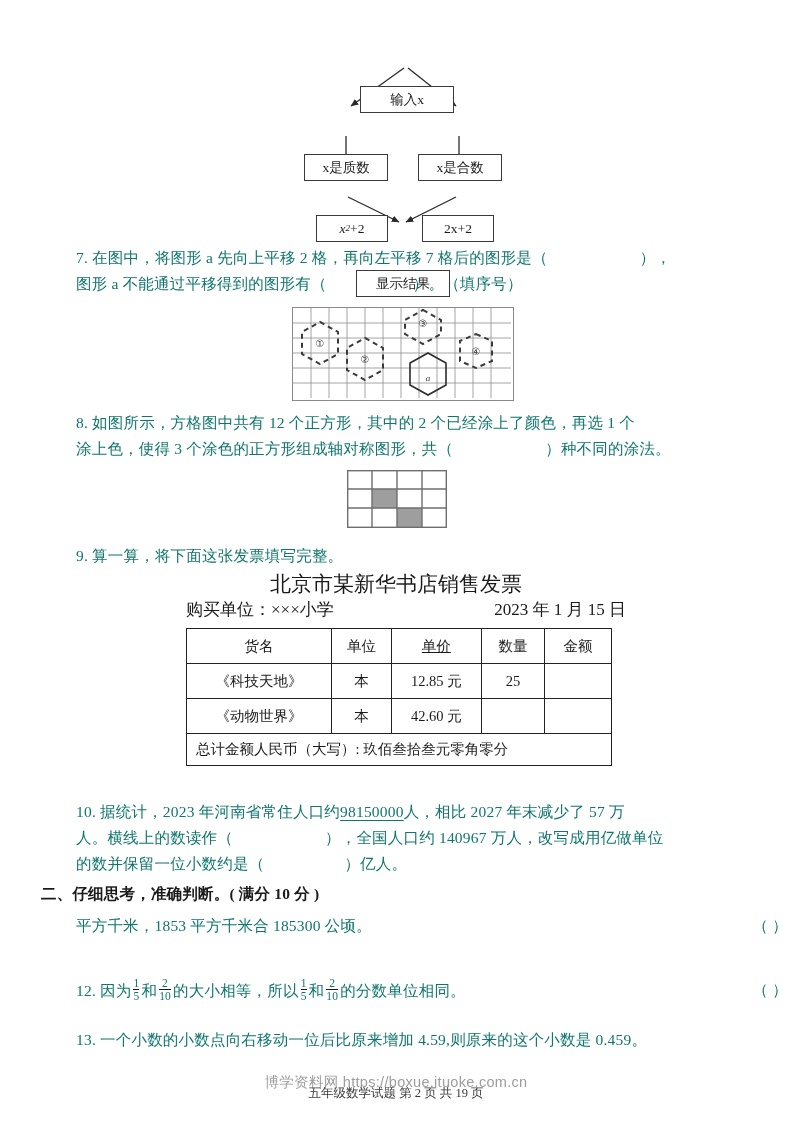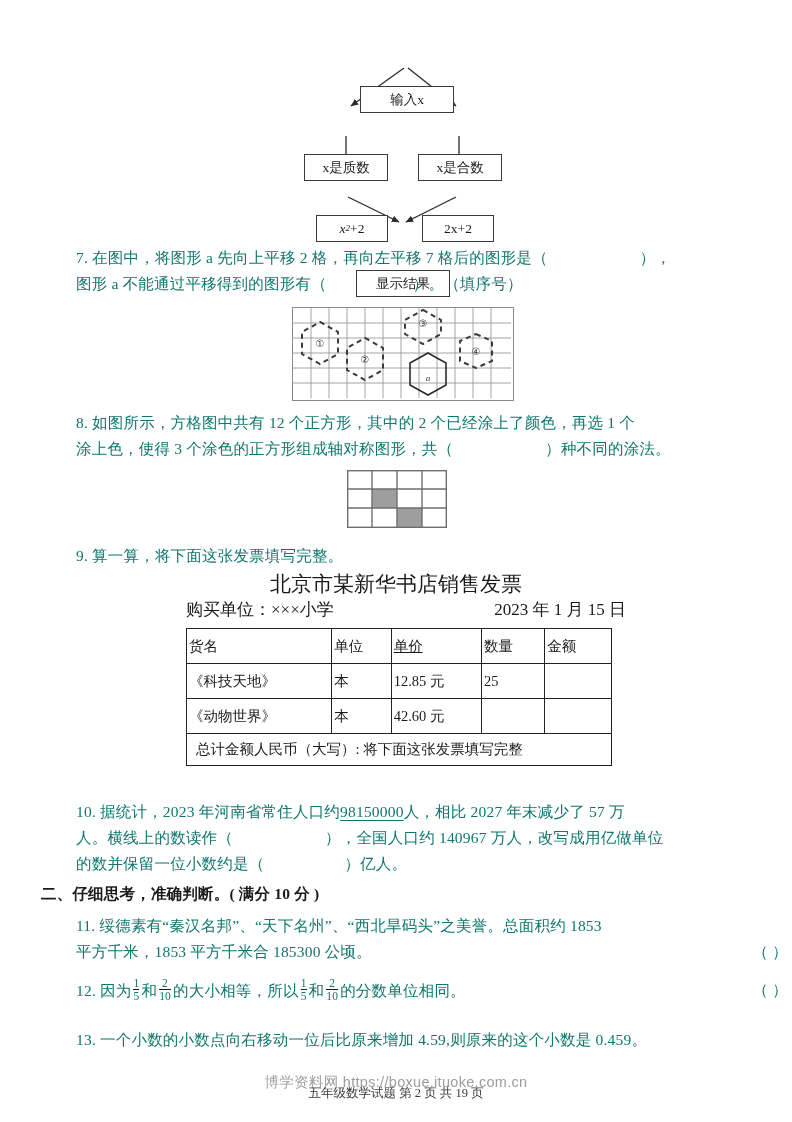--- a/index.html
+++ b/index.html
@@ -117,20 +117,21 @@
     position: absolute;
     left: 186px;
     top: 628px;
     width: 426px;
     border-collapse: collapse;
     font-size: 14.5px;
   }
   .invoice td {
     border: 1.2px solid #222;
     height: 34px;
+    text-align: center;
     padding: 0 2px;
     font-family: "Liberation Serif", serif;
   }
   .invoice td.total {
     text-align: left;
     padding-left: 9px;
     height: 31px;
   }
   .c-name  { width: 150px; }
   .c-unit  { width: 58px; }
@@ -315,45 +316,41 @@
       <td></td>
     </tr>
     <tr>
       <td>《动物世界》</td>
       <td>本</td>
       <td>42.60 元</td>
       <td></td>
       <td></td>
     </tr>
     <tr>
-      <td class="total" colspan="5"><span>总计金额人民币（大写）:</span> <span>将下面这张发票填写完整</span></td>
+      <td class="total" colspan="5"><span>总计金额人民币（大写）:</span> <span>玖佰叁拾叁元零角零分</span></td>
     </tr>
   </tbody>
     </table>
 
   <div class="q" style="left:41px; top:799px; width:712px;">
     <div>
       <span class="num">10.</span>
       <span>据统计，2023 年河南省常住人口约</span><span class="uline num">98150000</span><span>人，相比 2027 年末减少了 57 万</span>
     </div>
     <div>
       <span>人。横线上的数读作（</span><span class="blank" style="width:92px"></span><span>），全国人口约 140967 万人，改写成用亿做单位</span>
     </div>
     <div>
       <span>的数并保留一位小数约是（</span><span class="blank" style="width:80px"></span><span>）亿人。</span>
     </div>
   </div>
 
   <div class="section-title" style="left:41px; top:884px;">二、仔细思考，准确判断。( 满分 10 分 )</div>
 
   <div class="q" style="left:41px; top:913px; width:712px;">
-    <div>
-      <span class="num">11.</span>
-      <span>绥德素有“秦汉名邦”、“天下名州”、“西北旱码头”之美誉。总面积约 1853</span>
-    </div>
     <div style="position:relative;">
       <span>平方千米，1853 平方千米合 185300 公顷。</span>
       <span style="position:absolute; right:0; top:0;">（          ）</span>
     </div>
   </div>
 
   <div class="q" style="left:41px; top:977px; width:712px; position:absolute;">
     <div style="position:relative;">
       <span class="num">12.</span>
       <span>因为</span><span class="frac"><span class="numr">1</span><span class="den">5</span></span><span>和</span><span class="frac"><span class="numr">2</span><span class="den">10</span></span><span>的大小相等，所以</span><span class="frac"><span class="numr">1</span><span class="den">5</span></span><span>和</span><span class="frac"><span class="numr">2</span><span class="den">10</span></span><span>的分数单位相同。</span>

